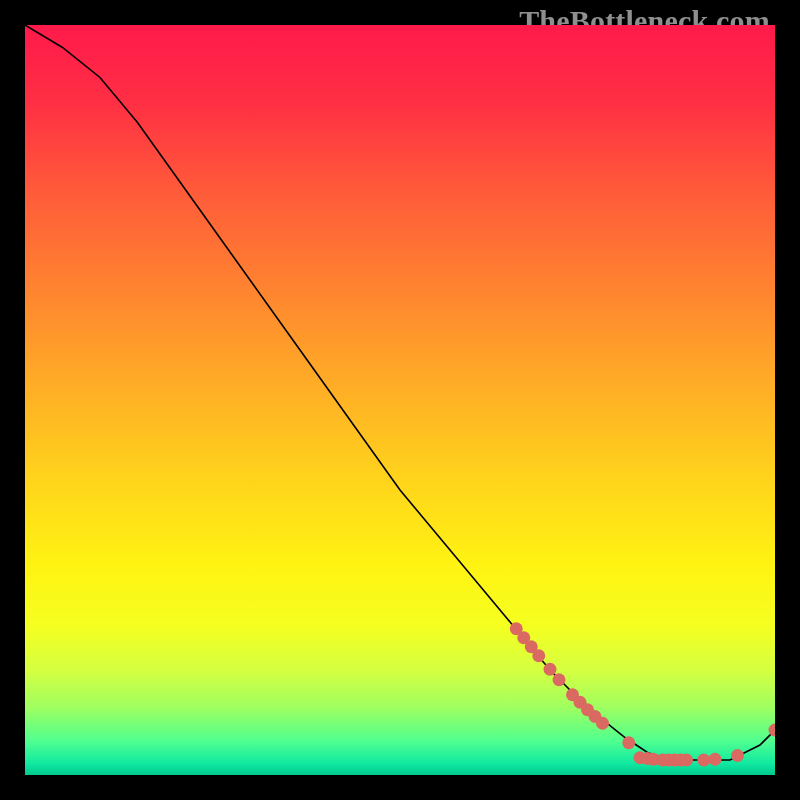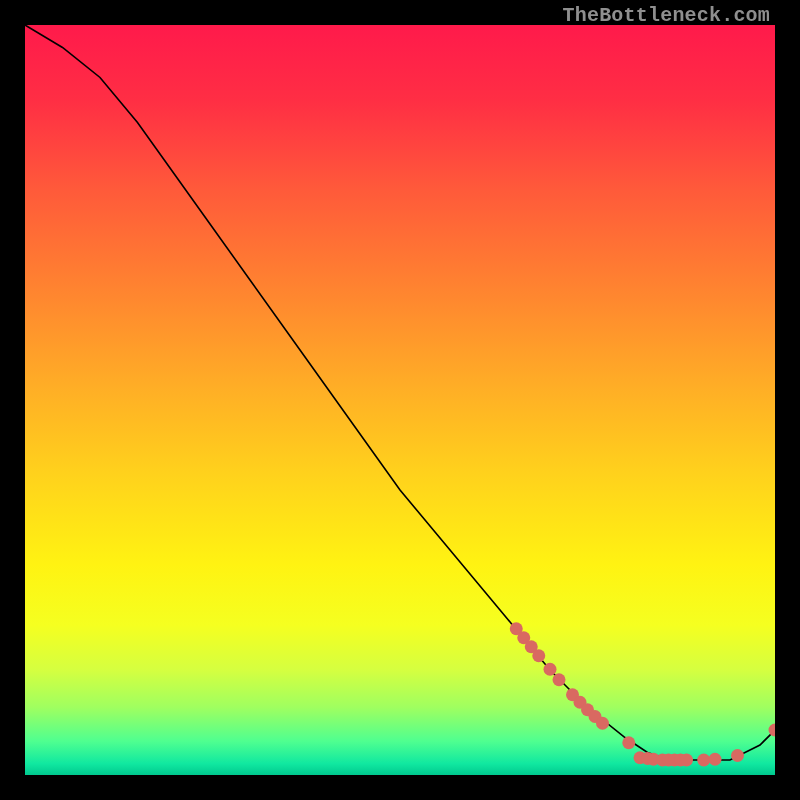--- a/index.html
+++ b/index.html
@@ -7,22 +7,22 @@
     padding: 0;
     width: 800px;
     height: 800px;
     background: #000;
     overflow: hidden;
   }
   .watermark {
     position: absolute;
     top: 4px;
     right: 30px;
-    font-family: Liberation Mono, monospace;
-    font-size: 20px;
+    font-family: Liberation Serif, serif;
+    font-size: 30px;
     font-weight: 600;
     color: #8f8f8f;
     letter-spacing: 0.2px;
   }
   .plot-area {
     position: absolute;
     left: 25px;
     top: 25px;
     width: 750px;
     height: 750px;

